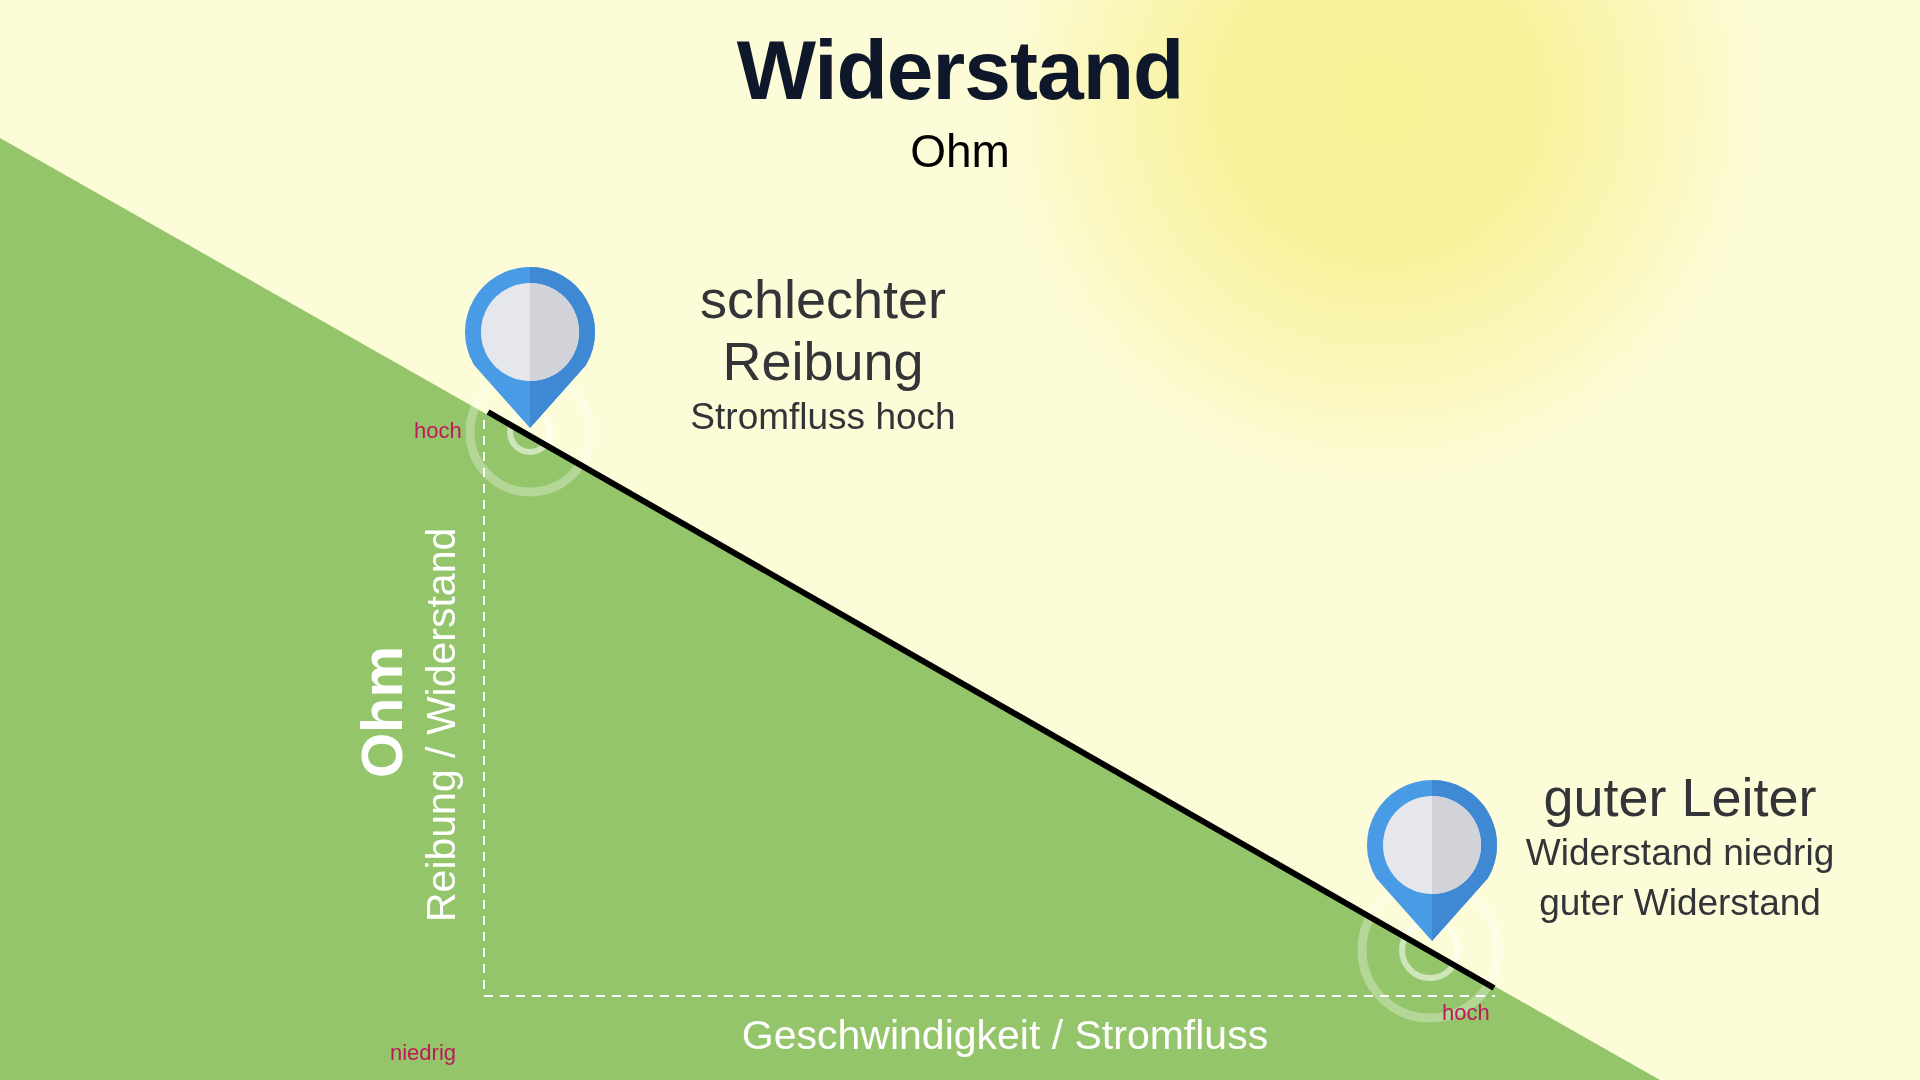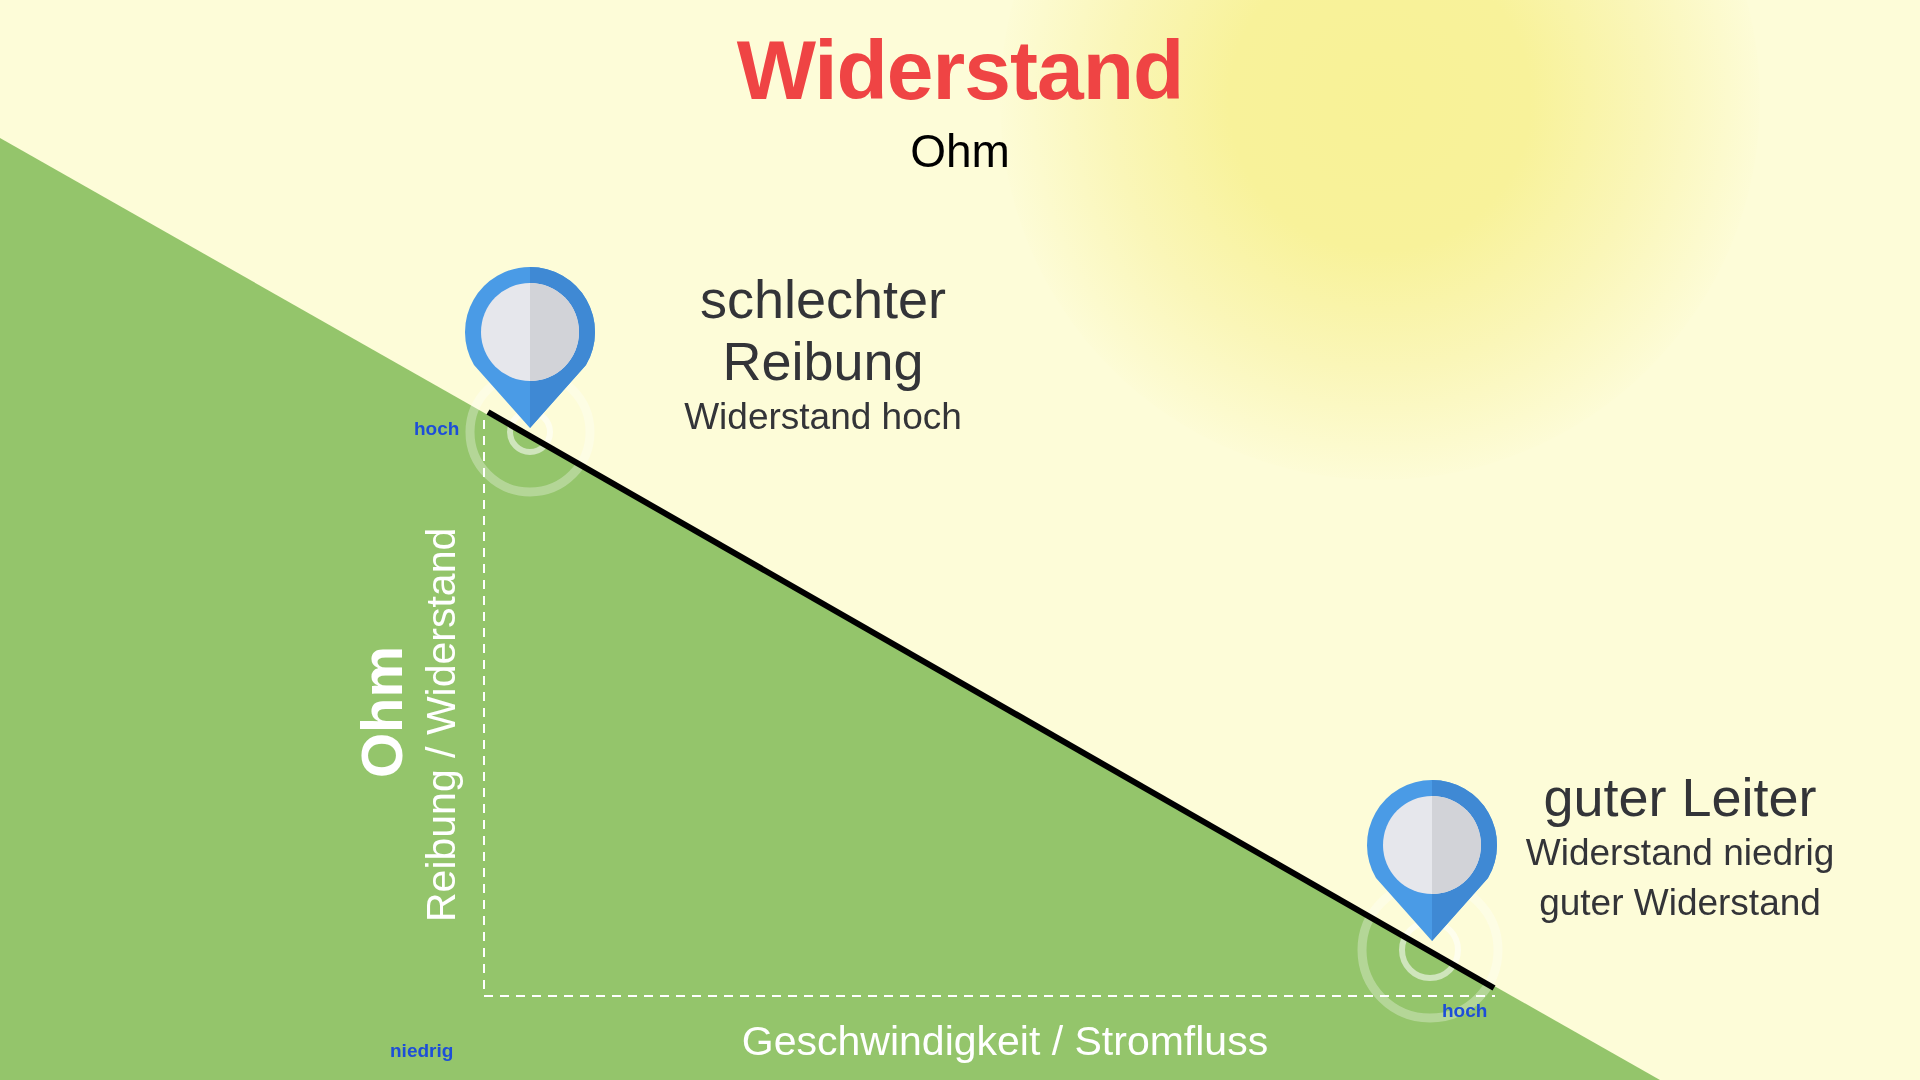--- a/index.html
+++ b/index.html
@@ -9,31 +9,31 @@
     font-family: "Liberation Sans", "DejaVu Sans", sans-serif;
   }
   .sun {
     position: absolute; left: 1000px; top: -280px; width: 760px; height: 760px;
     border-radius: 50%;
     background: radial-gradient(circle at 50% 50%, #f8f297 0%, #f8f29a 28%, #faf6b8 50%, rgba(253,252,216,0) 72%);
   }
   svg.scene { position: absolute; left: 0; top: 0; }
   .title {
     position: absolute; left: 0; width: 1920px; top: 22px; text-align: center;
-    font-size: 84px; font-weight: bold; color: #ef4444; letter-spacing: -1px;
+    font-size: 84px; font-weight: bold; color: #0f172a; letter-spacing: -1px;
   }
   .subtitle {
     position: absolute; left: 0; width: 1920px; top: 124px; text-align: center;
     font-size: 46px; color: #000;
   }
   .info { position: absolute; text-align: center; color: #333438; }
   .info .head { font-size: 54px; line-height: 62px; }
   .info .line { font-size: 37px; line-height: 50px; }
-  .axis-label { position: absolute; color: #fff; margin-top: 6px; }
-  .tick { font-size: 19px; color: #1d4ed8; position: absolute; font-weight: bold; }
+  .axis-label { position: absolute; color: #fff; }
+  .tick { font-size: 22px; color: #be185d; position: absolute; }
   .vlabel {
     position: absolute; transform-origin: 0 0; transform: rotate(-90deg); white-space: nowrap; color: #fff;
   }
 </style>
 </head>
 <body>
 
 <div class="sun"></div>
 
 <svg class="scene" width="1920" height="1080" viewBox="0 0 1920 1080">
@@ -67,21 +67,21 @@
     <circle cx="0" cy="0" r="49" fill="#e6e7ec"></circle>
     <path d="M0,-49 A49,49 0 0 1 0,49 Z" fill="#d2d3d8"></path>
   </g>
 </svg>
 
 <div class="title">Widerstand</div>
 <div class="subtitle">Ohm</div>
 
 <div class="info" style="left:600px; top:268px; width:446px;">
   <div class="head">schlechter Reibung</div>
-  <div class="line">Widerstand hoch</div>
+  <div class="line">Stromfluss hoch</div>
 </div>
 
 <div class="info" style="left:1500px; top:766px; width:360px;">
   <div class="head">guter Leiter</div>
   <div class="line">Widerstand niedrig</div>
   <div class="line">guter Widerstand</div>
 </div>
 
 <div class="tick" style="left:414px; top:418px;">hoch</div>
 <div class="tick" style="left:390px; top:1000px;margin-top:40px;">niedrig</div>

